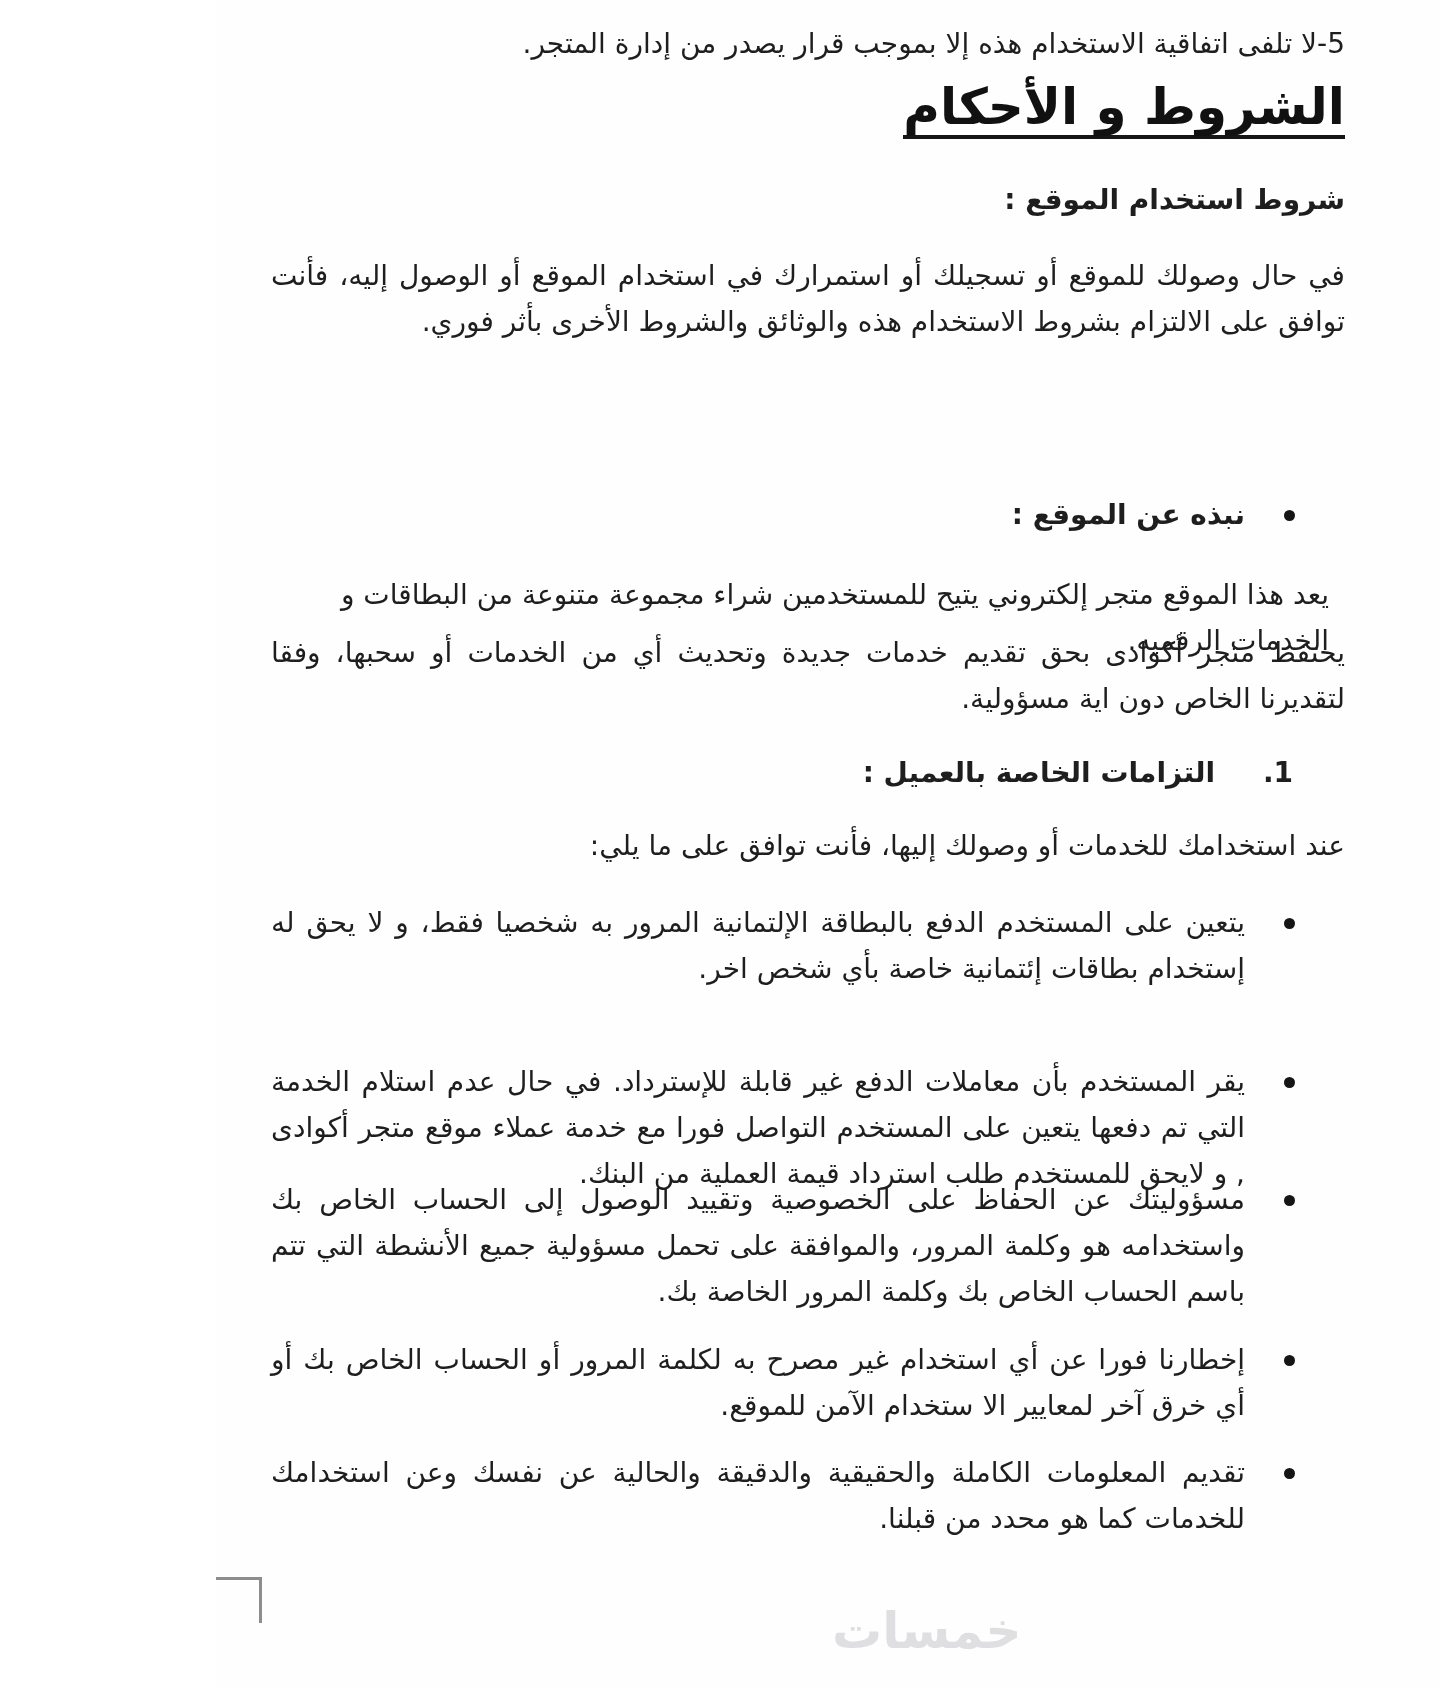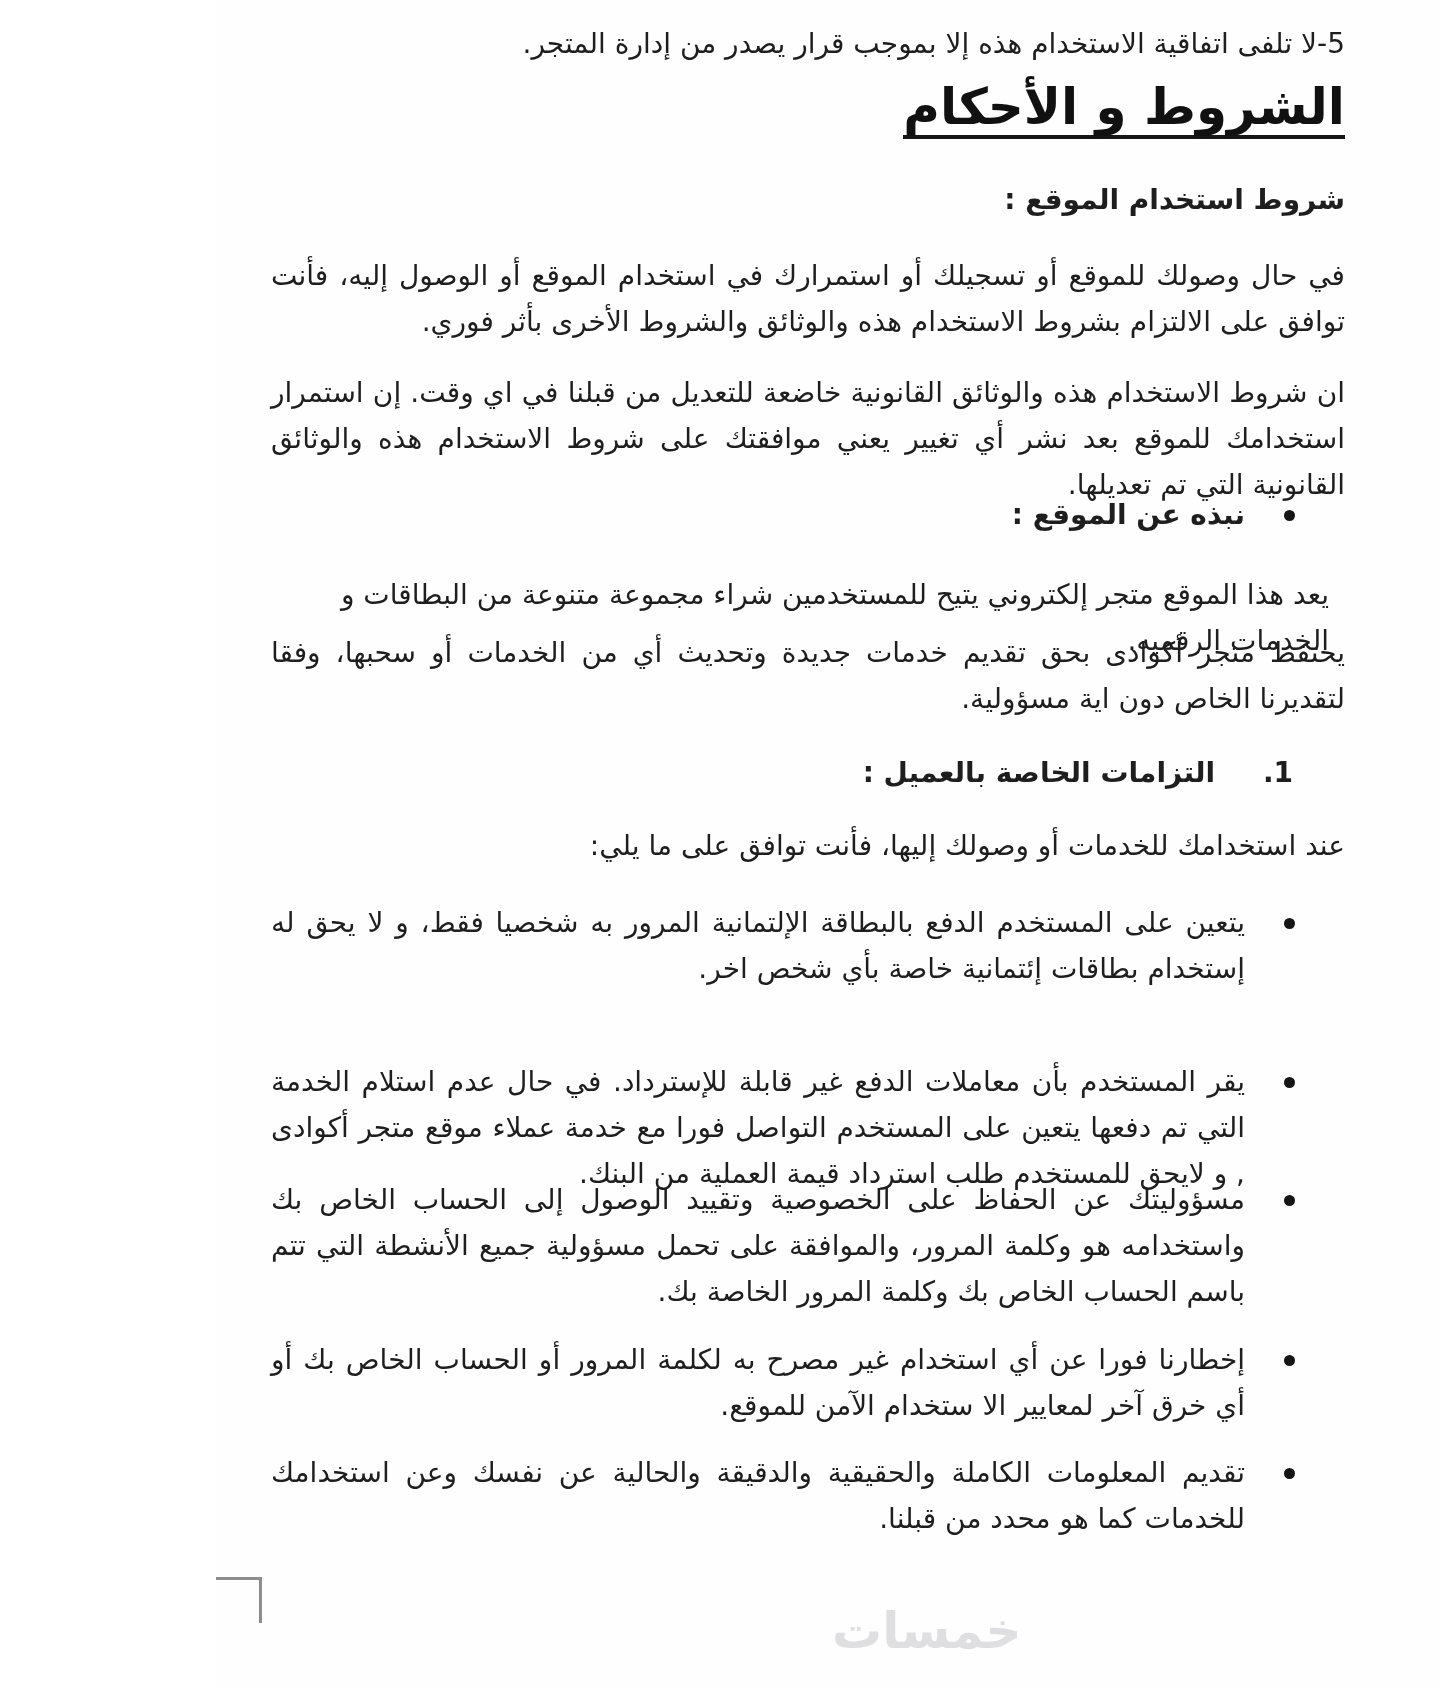--- a/index.html
+++ b/index.html
@@ -83,21 +83,20 @@
   <div class="block pos-clause5">5-لا تلفى اتفاقية الاستخدام هذه إلا بموجب قرار يصدر من إدارة المتجر.</div>
 
   <h1 class="block pos-title">
     <span class="title-text">الشروط و الأحكام</span>
   </h1>
 
   <h2 class="block pos-siteterms bold" style="margin:0;">شروط استخدام الموقع :</h2>
 
   <p class="block pos-p1 just">في حال وصولك للموقع أو تسجيلك أو استمرارك في استخدام الموقع أو الوصول إليه، فأنت توافق على الالتزام بشروط الاستخدام هذه والوثائق والشروط الأخرى بأثر فوري.</p>
 
-  <p class="block pos-p2 just">ان شروط الاستخدام هذه والوثائق القانونية خاضعة للتعديل من قبلنا في اي وقت. إن استمرار استخدامك للموقع بعد نشر أي تغيير يعني موافقتك على شروط الاستخدام هذه والوثائق القانونية التي تم تعديلها.</p>
 
   <div class="block pos-about bullet-item bullet-heading-item">
     <span class="dot"></span>
     <span class="bold">نبذه عن الموقع :</span>
   </div>
 
   <p class="block pos-pabout">يعد هذا الموقع متجر إلكتروني يتيح للمستخدمين شراء مجموعة متنوعة من البطاقات و الخدمات الرقميه.</p>
 
   <p class="block pos-pservices just">يحتفظ متجر أكوادى بحق تقديم خدمات جديدة وتحديث أي من الخدمات أو سحبها، وفقا لتقديرنا الخاص دون اية مسؤولية.</p>
 

